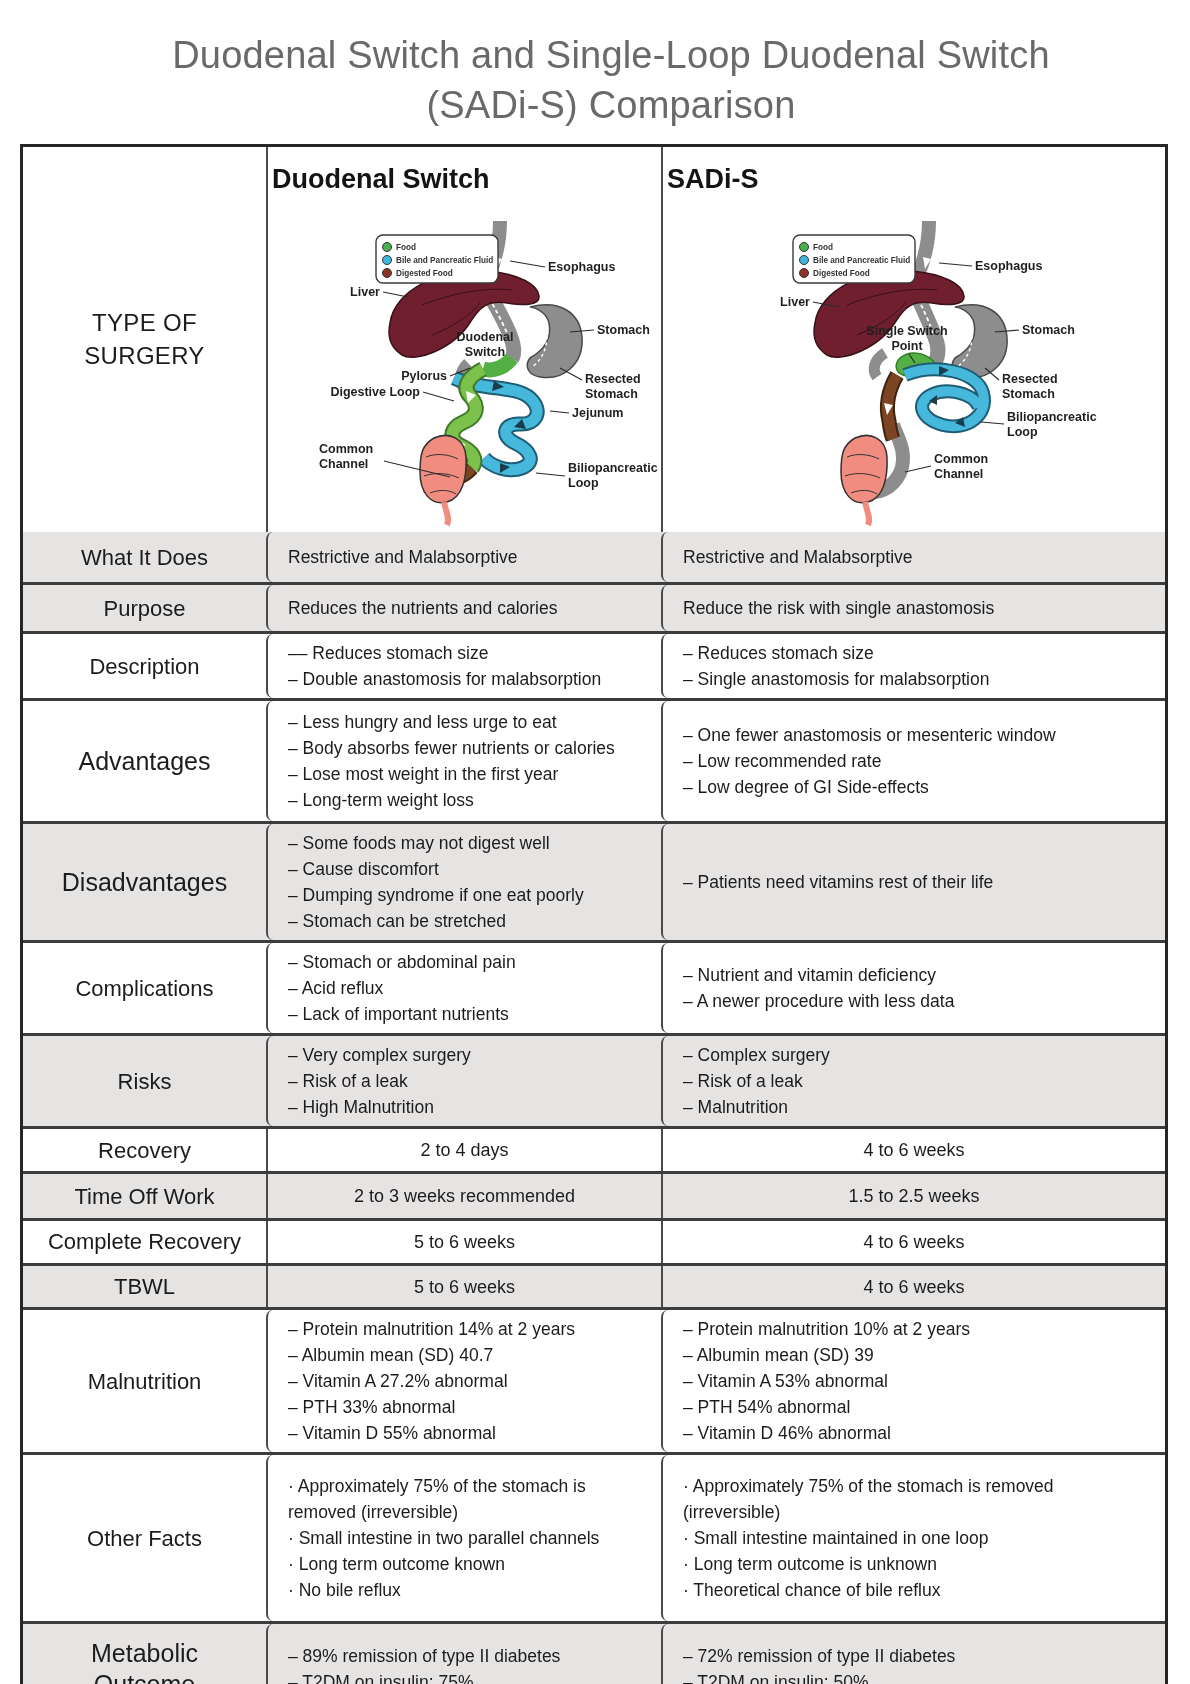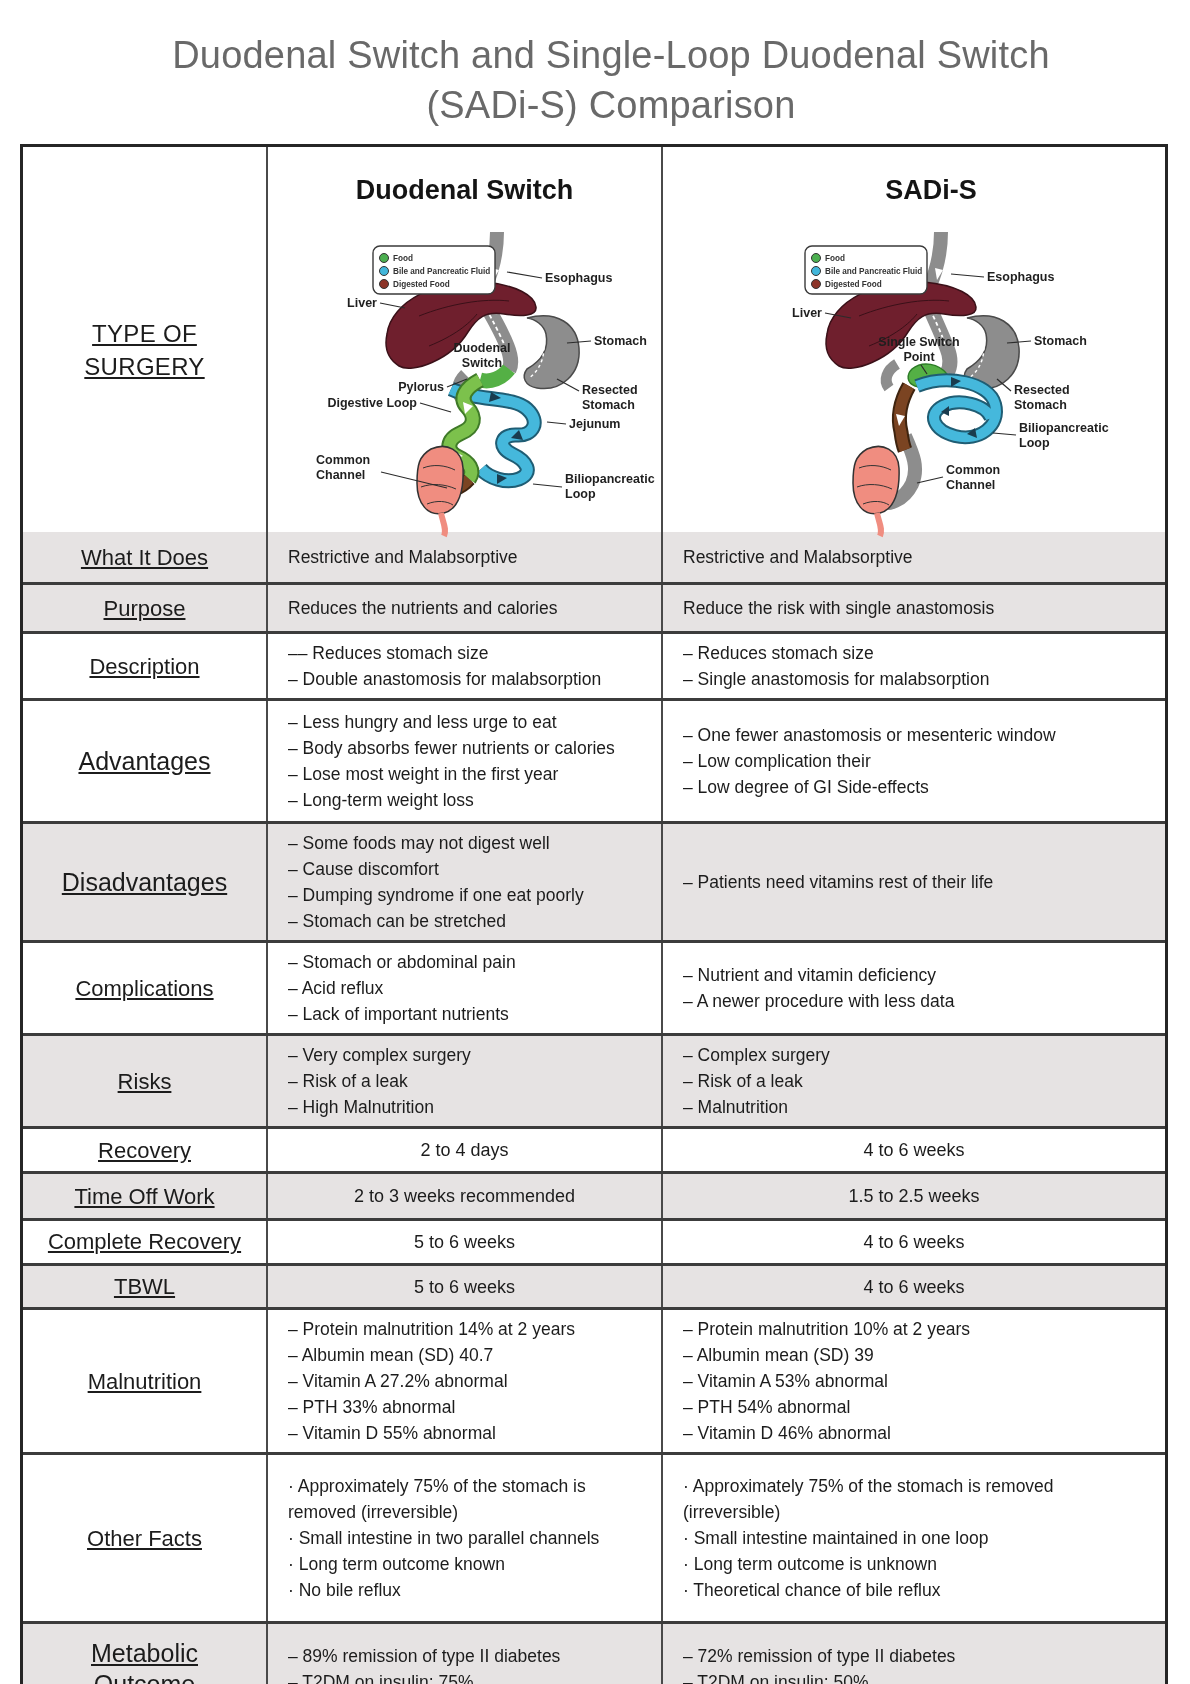--- a/index.html
+++ b/index.html
@@ -4,30 +4,30 @@
 <style>
   html,body{margin:0;padding:0;background:#ffffff;}
   body{width:1190px;min-height:1684px;font-family:"Liberation Sans",sans-serif;color:#1c1c1c;position:relative;}
   .page-title{width:100%;text-align:center;margin:30px 0 14px 16px;font-size:38px;line-height:1.32;color:#696969;font-weight:400;letter-spacing:.2px;}
   .comp-table{margin:0 22px 0 20px;border:3px solid #262626;}
   .trow{display:grid;grid-template-columns:243px 395px 1fr;border-top:3px solid #3c3c3c;}
   .trow:first-child{border-top:none;}
   .trow.shaded{background:#e6e3e3;}
   .cell{display:flex;flex-direction:column;justify-content:center;padding:6px 14px;box-sizing:border-box;}
   .vline{border-left:2px solid #4a4a4a;}
-  .label-cell{align-items:center;text-align:center;font-size:22px;white-space:pre-line;line-height:1.25;padding:7px 4px;text-decoration:underline;}
+  .label-cell{align-items:center;text-align:center;font-size:22px;white-space:pre-line;line-height:1.25;padding:7px 4px;}
   .label-lg{font-size:25px;}
   .value-cell{font-size:17.5px;line-height:26px;}
-  .value-cell.left{align-items:flex-start;padding-left:20px;}
+  .value-cell.left{align-items:flex-start;padding-left:20px;border-radius:7px;}
   .value-cell.center{align-items:center;text-align:center;font-size:18px;}
   .value-cell .line{max-width:380px;text-align:left;}
   .value-cell.center .line{max-width:none;text-align:center;}
   
   .diagram-row{height:385px;}
-  .diag-cell{position:relative;padding:16px;display:flex;flex-direction:column;align-items:center;}
+  .diag-cell{position:relative;padding:4px;display:flex;flex-direction:column;}
   .diag-title{font-size:27px;font-weight:bold;color:#141414;margin-top:13px;line-height:1.1;}
   .type-label{font-size:24px;font-weight:400;letter-spacing:.3px;line-height:1.35;}
   svg text{font-family:"Liberation Sans",sans-serif;}
   .dlab{font-size:12.5px;font-weight:bold;fill:#1f1f1f;}
   .leg-txt{font-size:8.2px;font-weight:bold;fill:#333;}
   .leader{stroke:#2b2b2b;stroke-width:1.2;fill:none;}
 </style>
 </head>
 <body>
 
@@ -221,21 +221,21 @@
       <div class="trow" style="min-height: 120px;">
         <div class="cell label-cell label-lg">Advantages</div>
         <div class="cell vline value-cell left">
           <div class="line">– Less hungry and less urge to eat</div>
           <div class="line">– Body absorbs fewer nutrients or calories</div>
           <div class="line">– Lose most weight in the first year</div>
           <div class="line">– Long-term weight loss</div>
         </div>
         <div class="cell vline value-cell left">
           <div class="line">– One fewer anastomosis or mesenteric window</div>
-          <div class="line">– Low complication their</div>
+          <div class="line">– Low recommended rate</div>
           <div class="line">– Low degree of GI Side-effects</div>
         </div>
       </div>
       <div class="trow shaded" style="min-height: 102px;">
         <div class="cell label-cell label-lg">Disadvantages</div>
         <div class="cell vline value-cell left">
           <div class="line">– Some foods may not digest well</div>
           <div class="line">– Cause discomfort</div>
           <div class="line">– Dumping syndrome if one eat poorly</div>
           <div class="line">– Stomach can be stretched</div>

